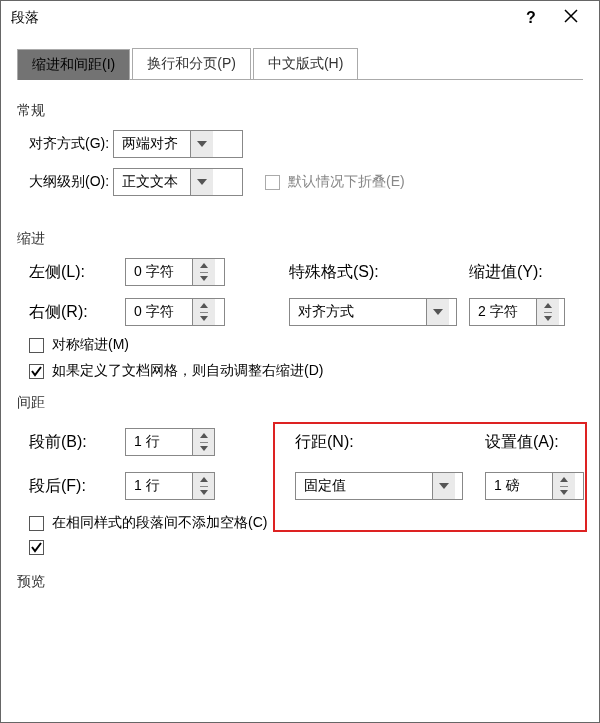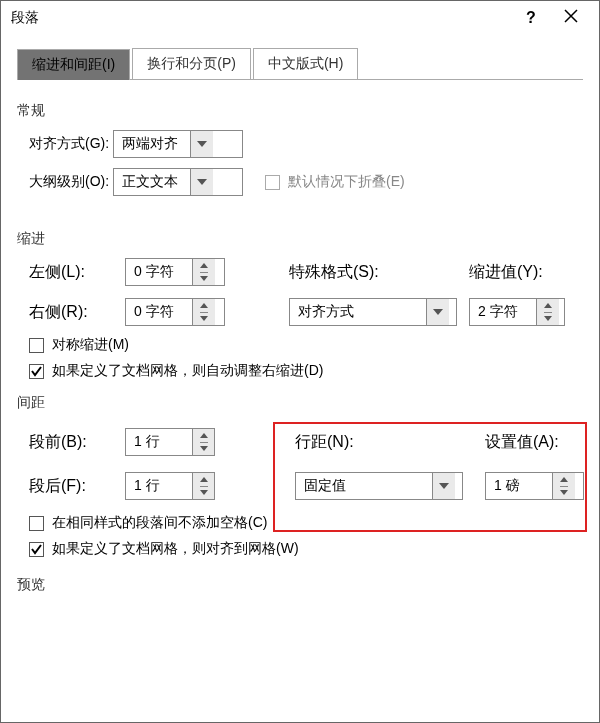--- a/index.html
+++ b/index.html
@@ -404,19 +404,18 @@
         
       </span>
       <span>在相同样式的段落间不添加空格(C)</span>
     </div>
     <div class="chk-row">
       <span class="chk checked">
         <svg viewBox="0 0 11 11">
             <path d="M1 5 L4 9 L10 1" stroke="#000" stroke-width="2" fill="none"></path>
           </svg>
       </span>
-      <span>如果定义了文档网格，则对齐到网格(W)</span>
     </div>
 
     <div class="section-title" style="margin-top:18px">预览</div>
 
   </div>
 </div>
 
 </body></html>

